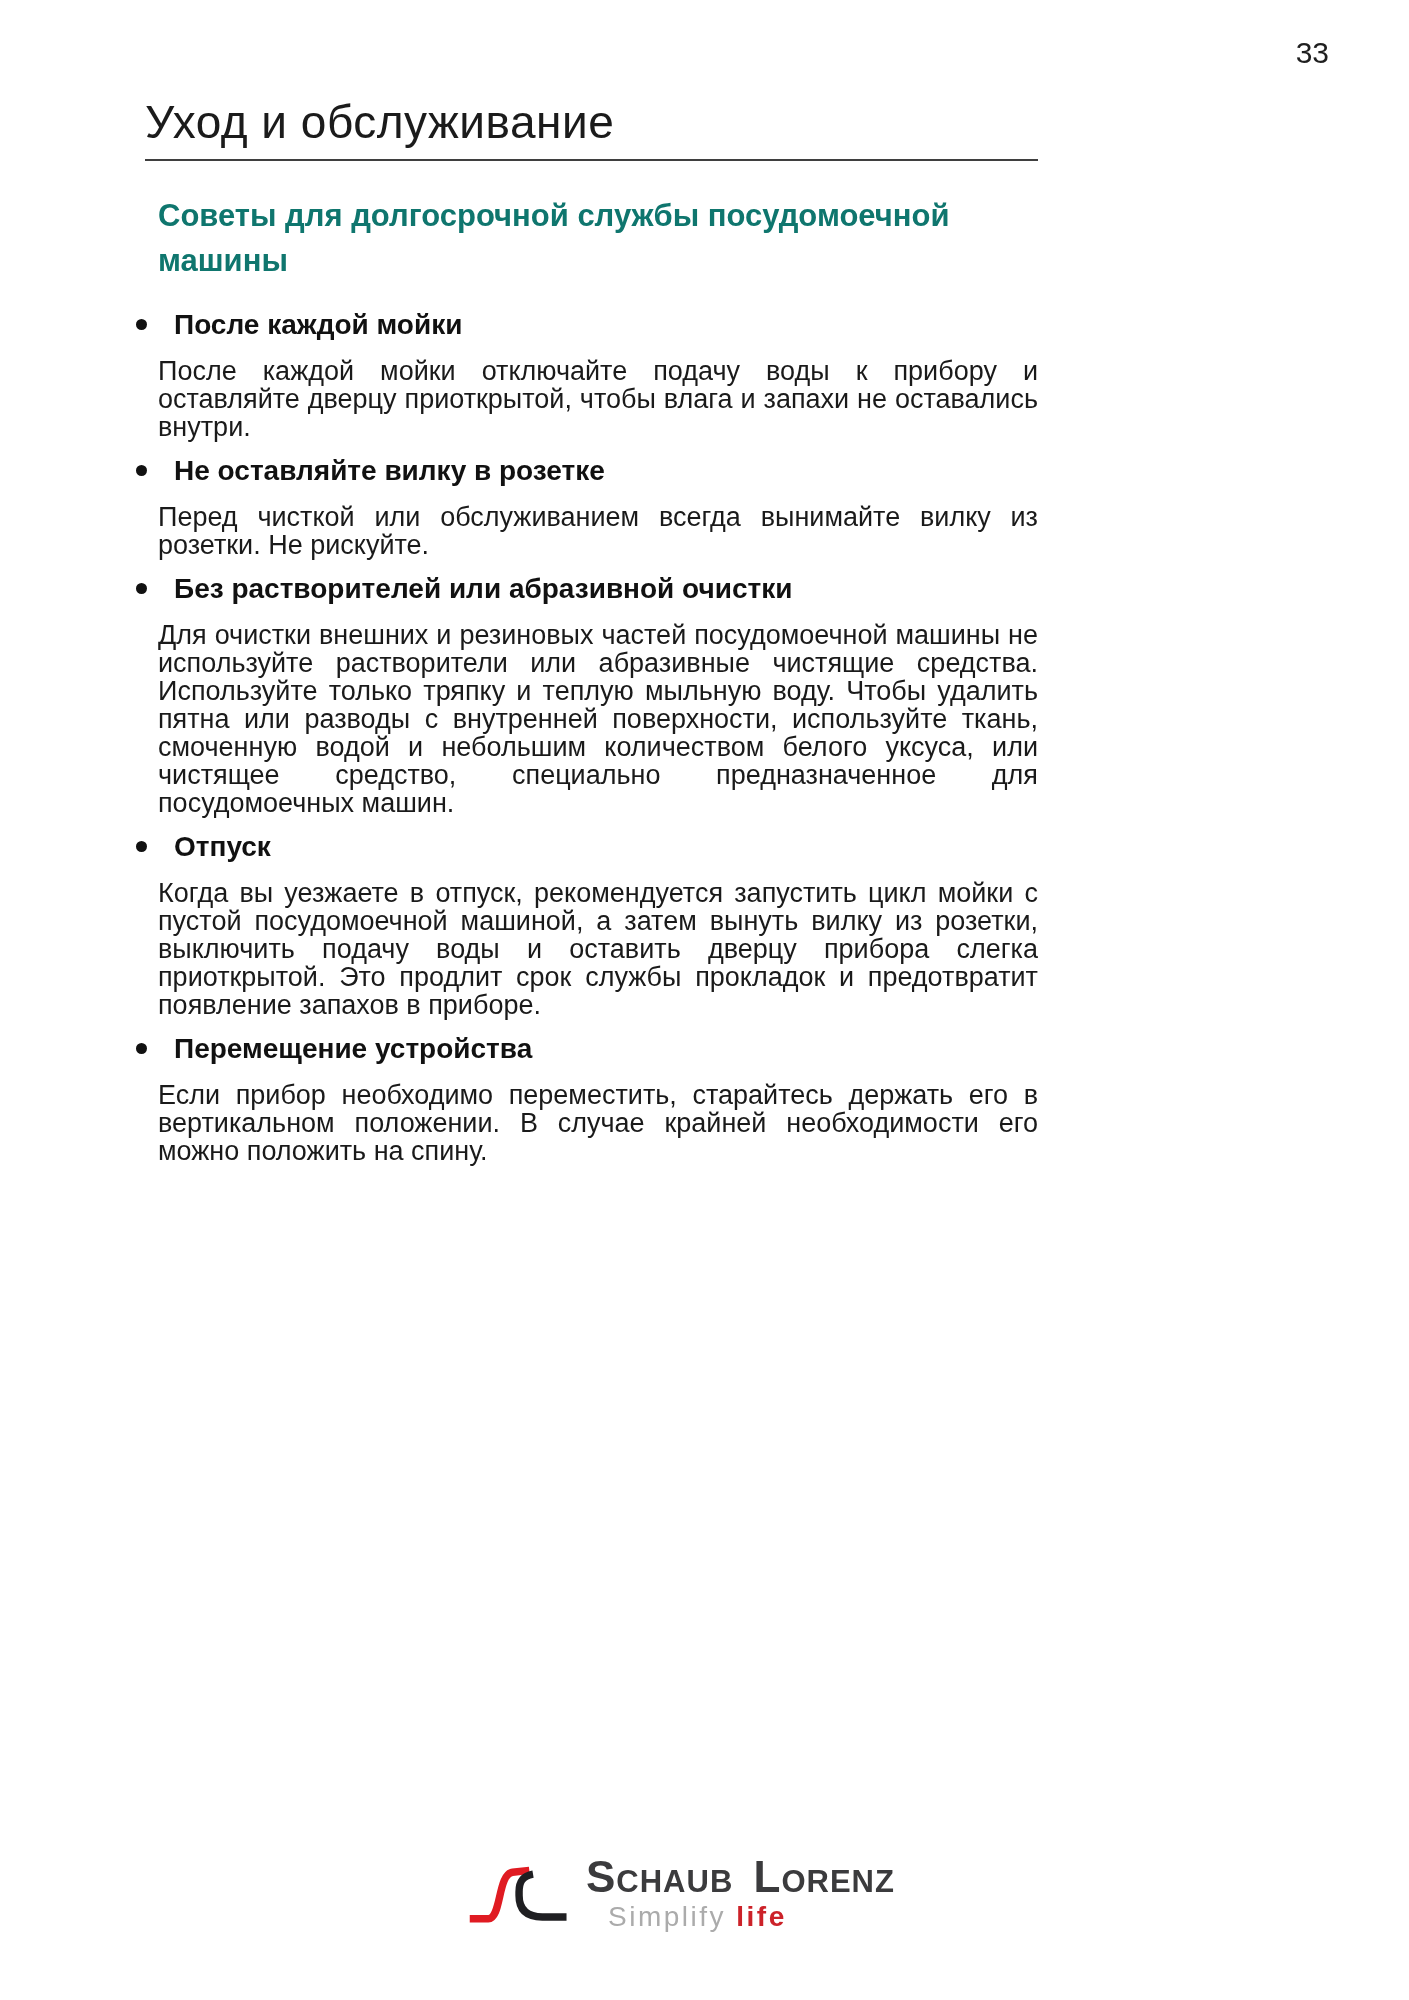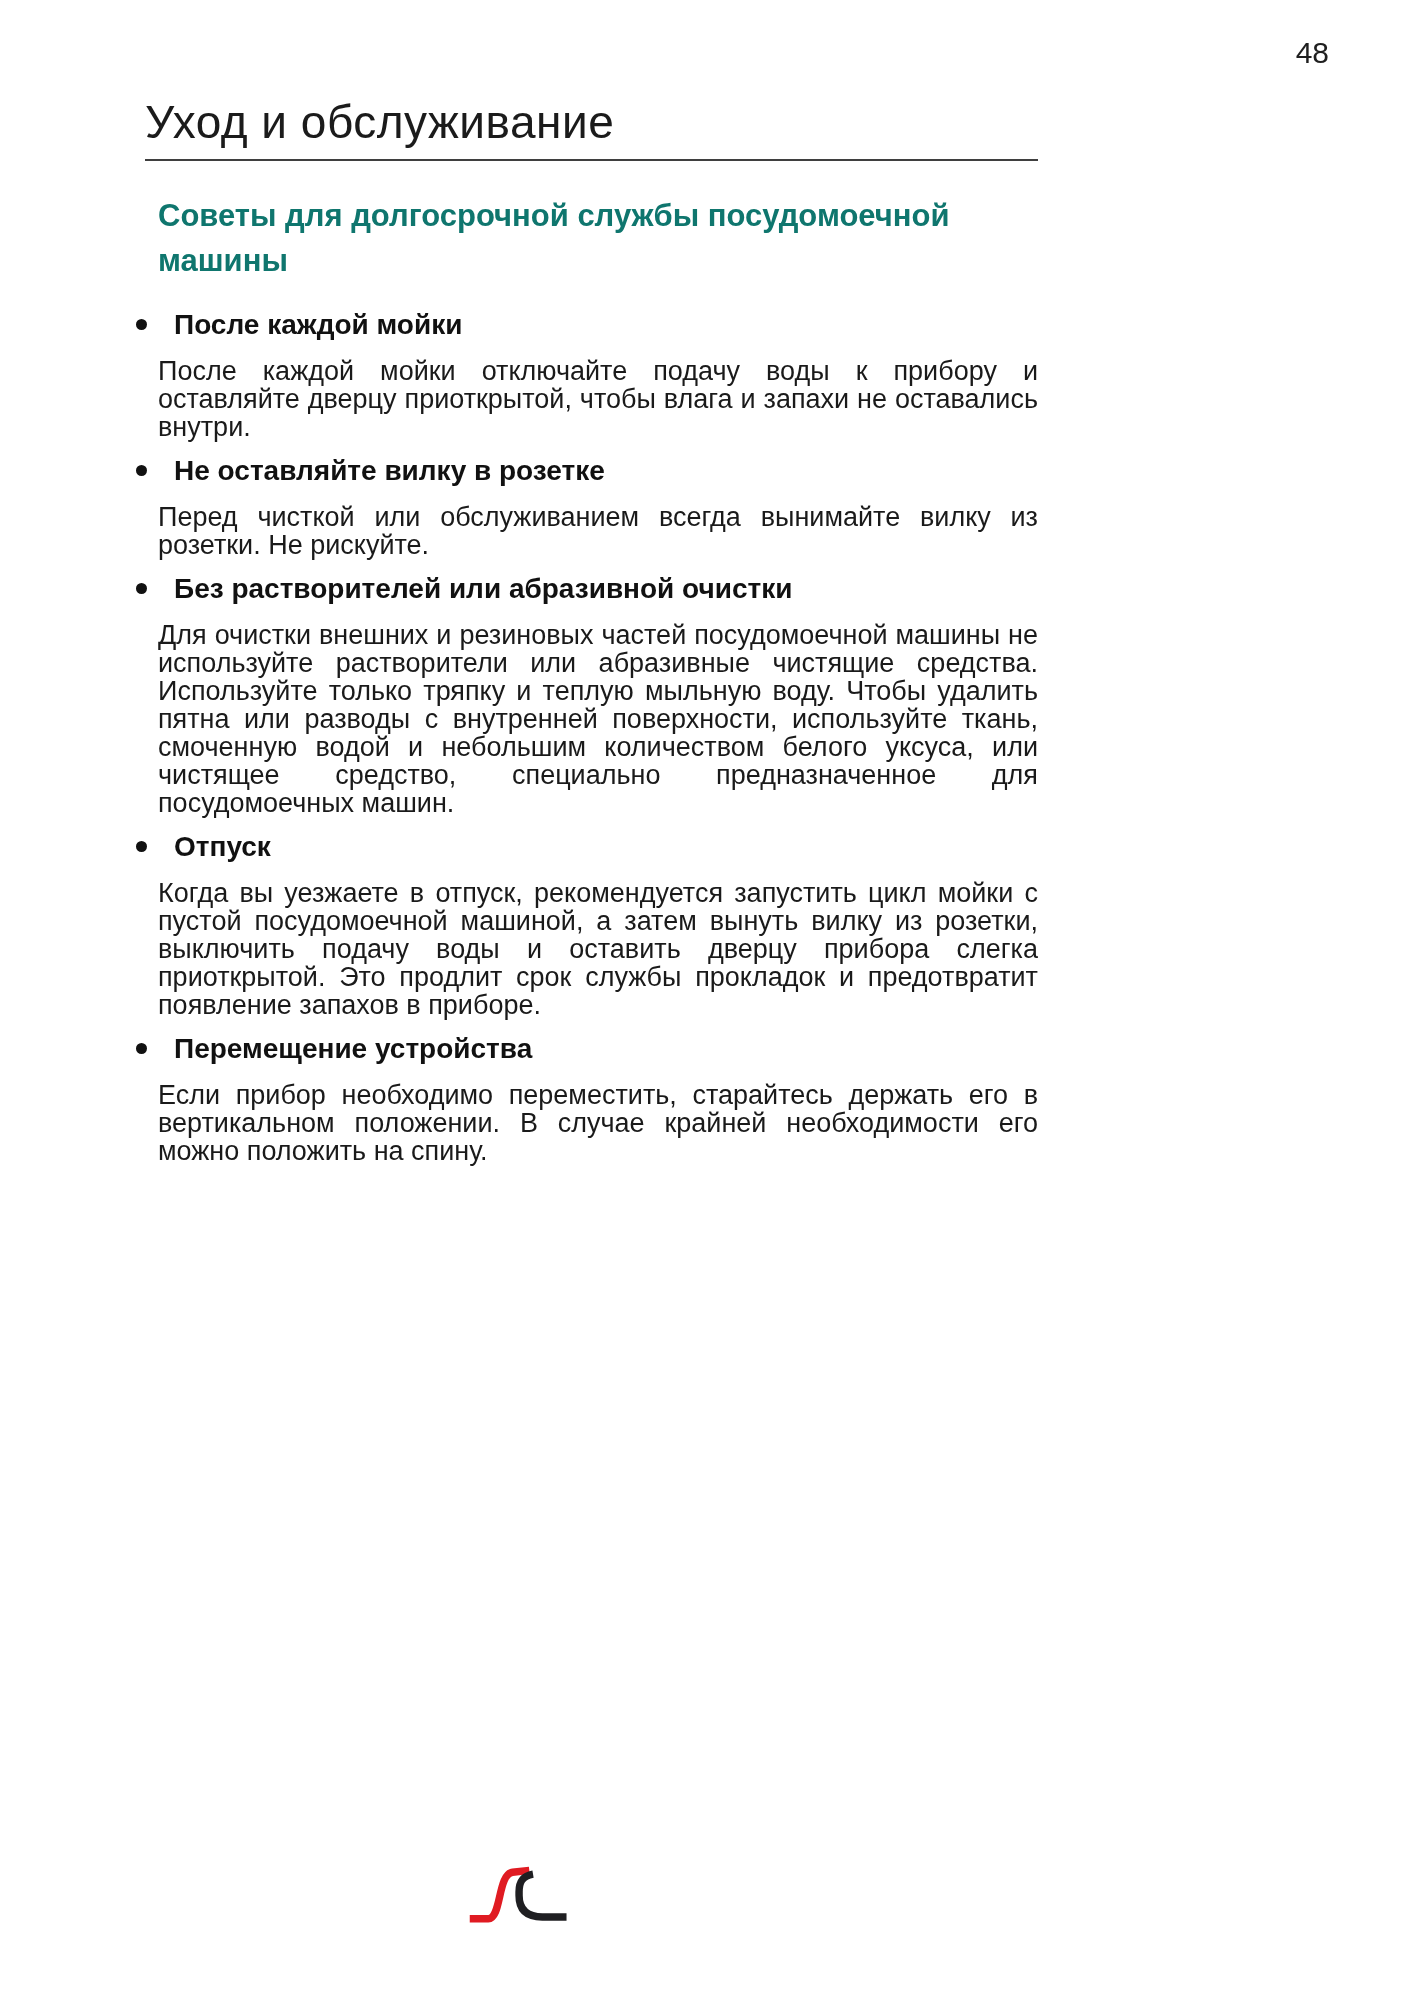--- a/index.html
+++ b/index.html
@@ -60,21 +60,21 @@
     font-size:28px;letter-spacing:2.5px;line-height:1.1;
   }
   .tagline .t-gray{color:#ababab;font-weight:400;}
   .tagline .t-red{color:#cc2229;font-weight:700;}
 </style>
 </head>
 <body>
 
 <div class="page">
 
-  <div class="page-number">48</div>
+  <div class="page-number">33</div>
 
   <div class="doc">
 
     <h1 class="doc-title">Уход и обслуживание</h1>
     <hr class="title-rule">
 
     <div class="content">
 
       <h2 class="subtitle">Советы для долгосрочной службы посудомоечной машины</h2>
 
@@ -104,15 +104,22 @@
       </div>
 
     </div>
   </div>
 
   <div class="footer-logo">
     <svg class="logo-mark" width="112" height="67" viewBox="0 0 120 72" aria-hidden="true">
       <path d="M 6 61 L 26 61 C 40 61 36 13 52 11 L 70 9" fill="none" stroke="#e01b22" stroke-width="8" stroke-linecap="butt"></path>
       <path d="M 74 13 C 62 15 59 22 59 32 L 59 36 C 59 52 68 59 84 59 L 110 59" fill="none" stroke="#1f1f22" stroke-width="8" stroke-linecap="butt"></path>
     </svg>
+    <div class="logo-text">
+      <div class="brand">Schaub Lorenz</div>
+      <div class="tagline">
+        <span class="t-gray">Simplify</span>
+        <span class="t-red">life</span>
+      </div>
+    </div>
   </div>
 
 </div>
 
 </body></html>

